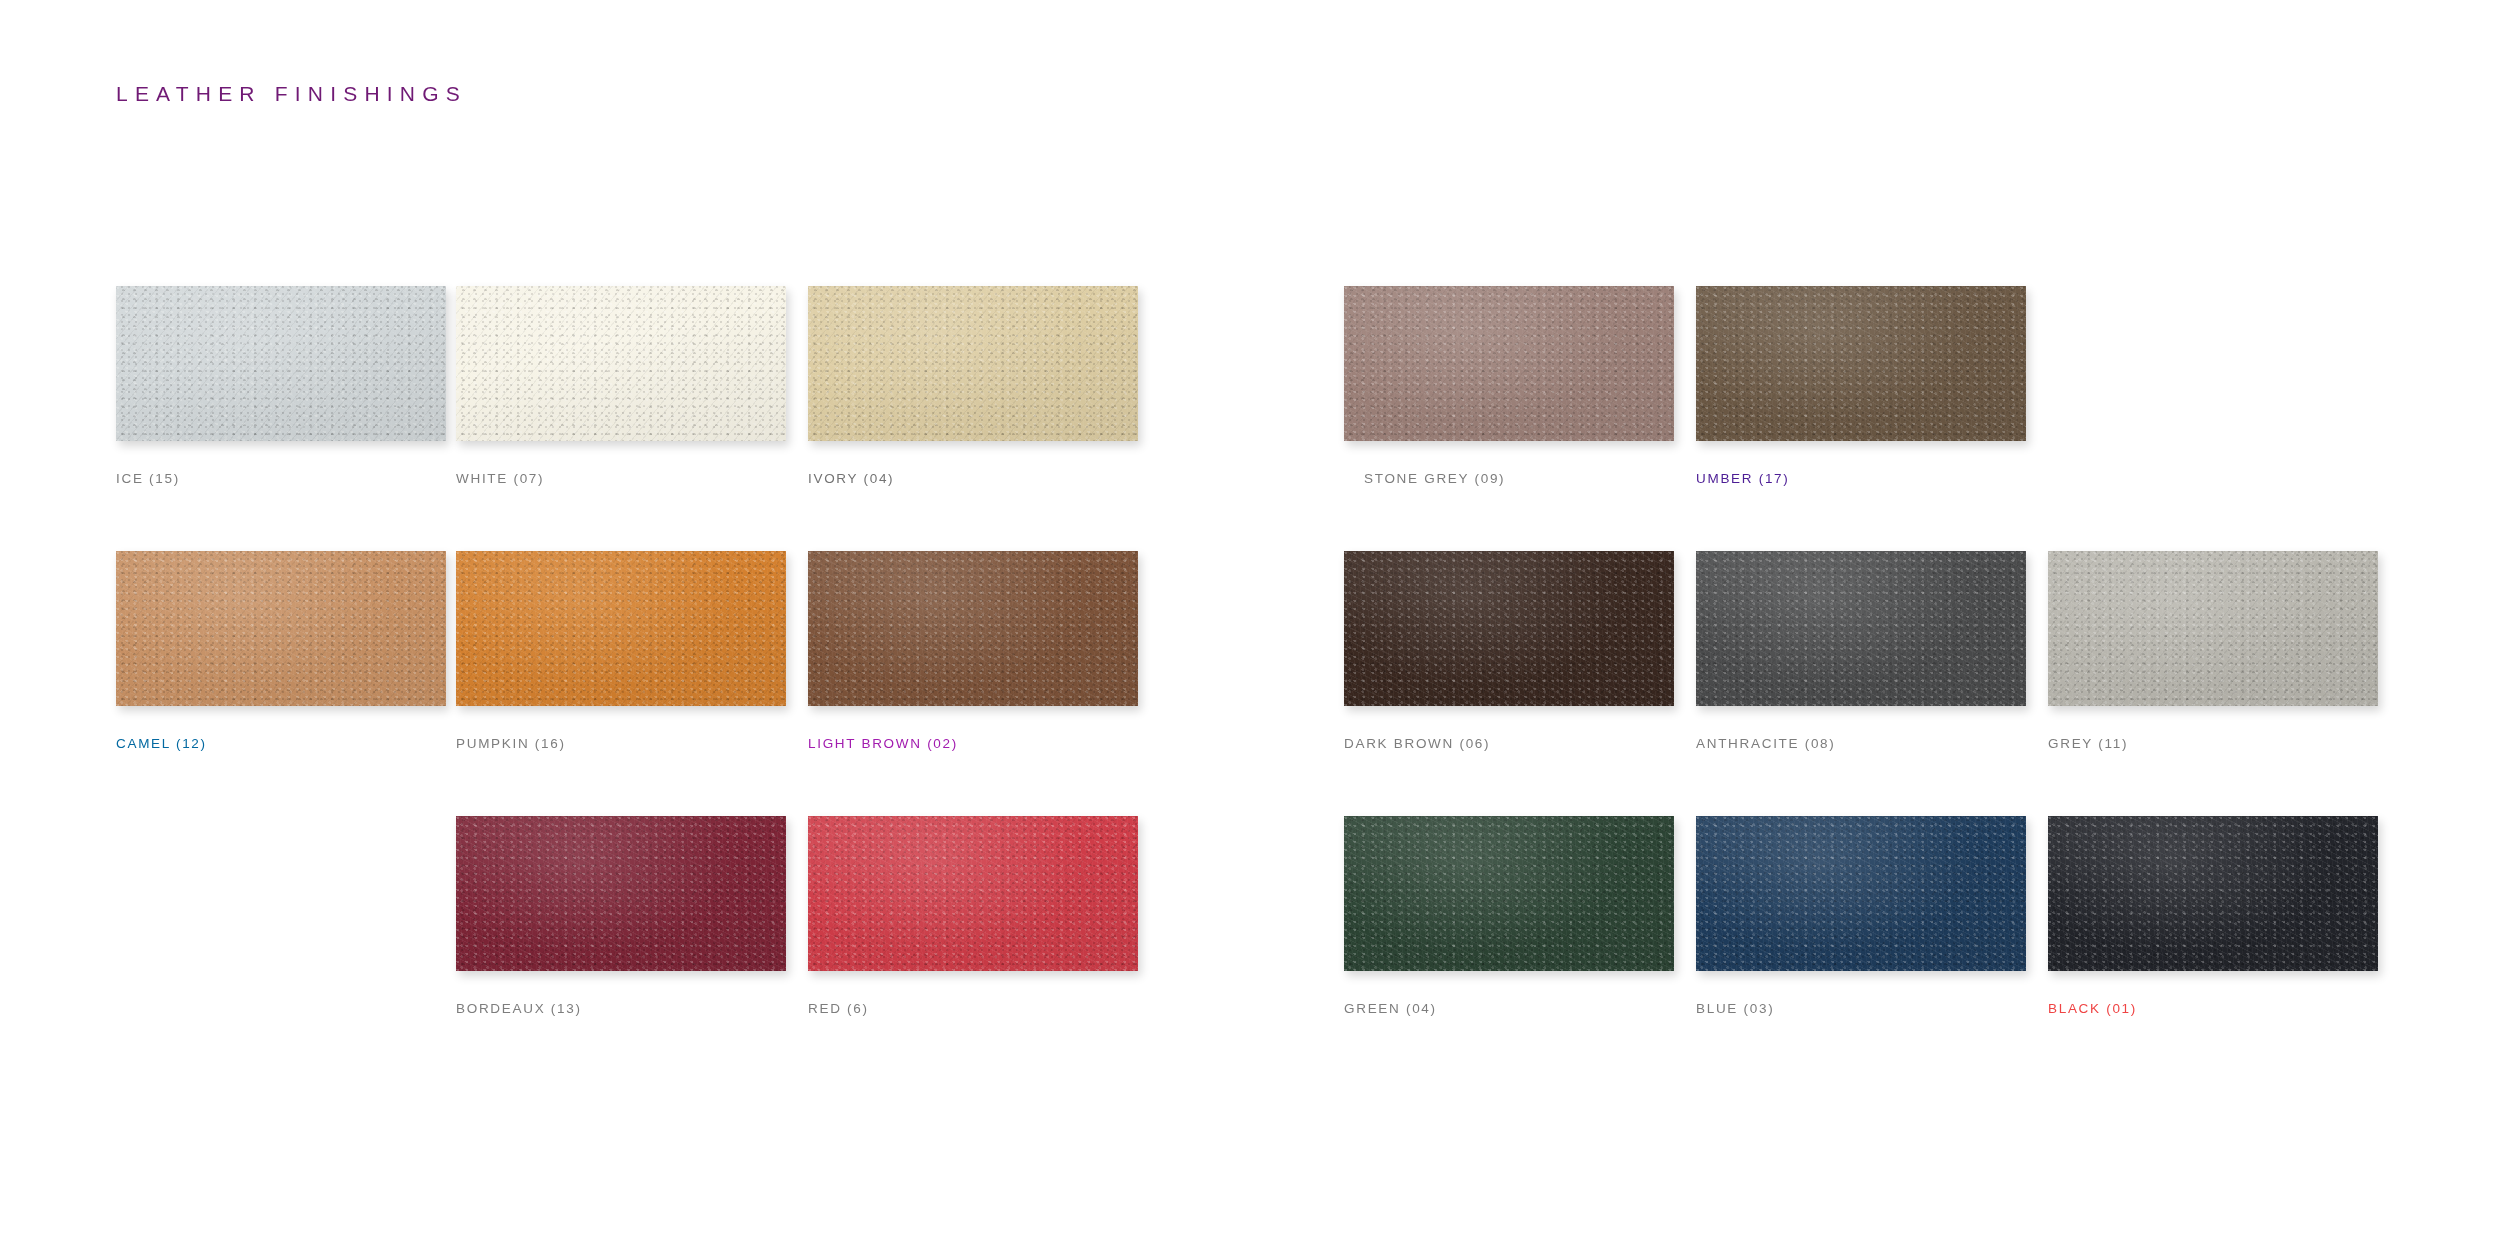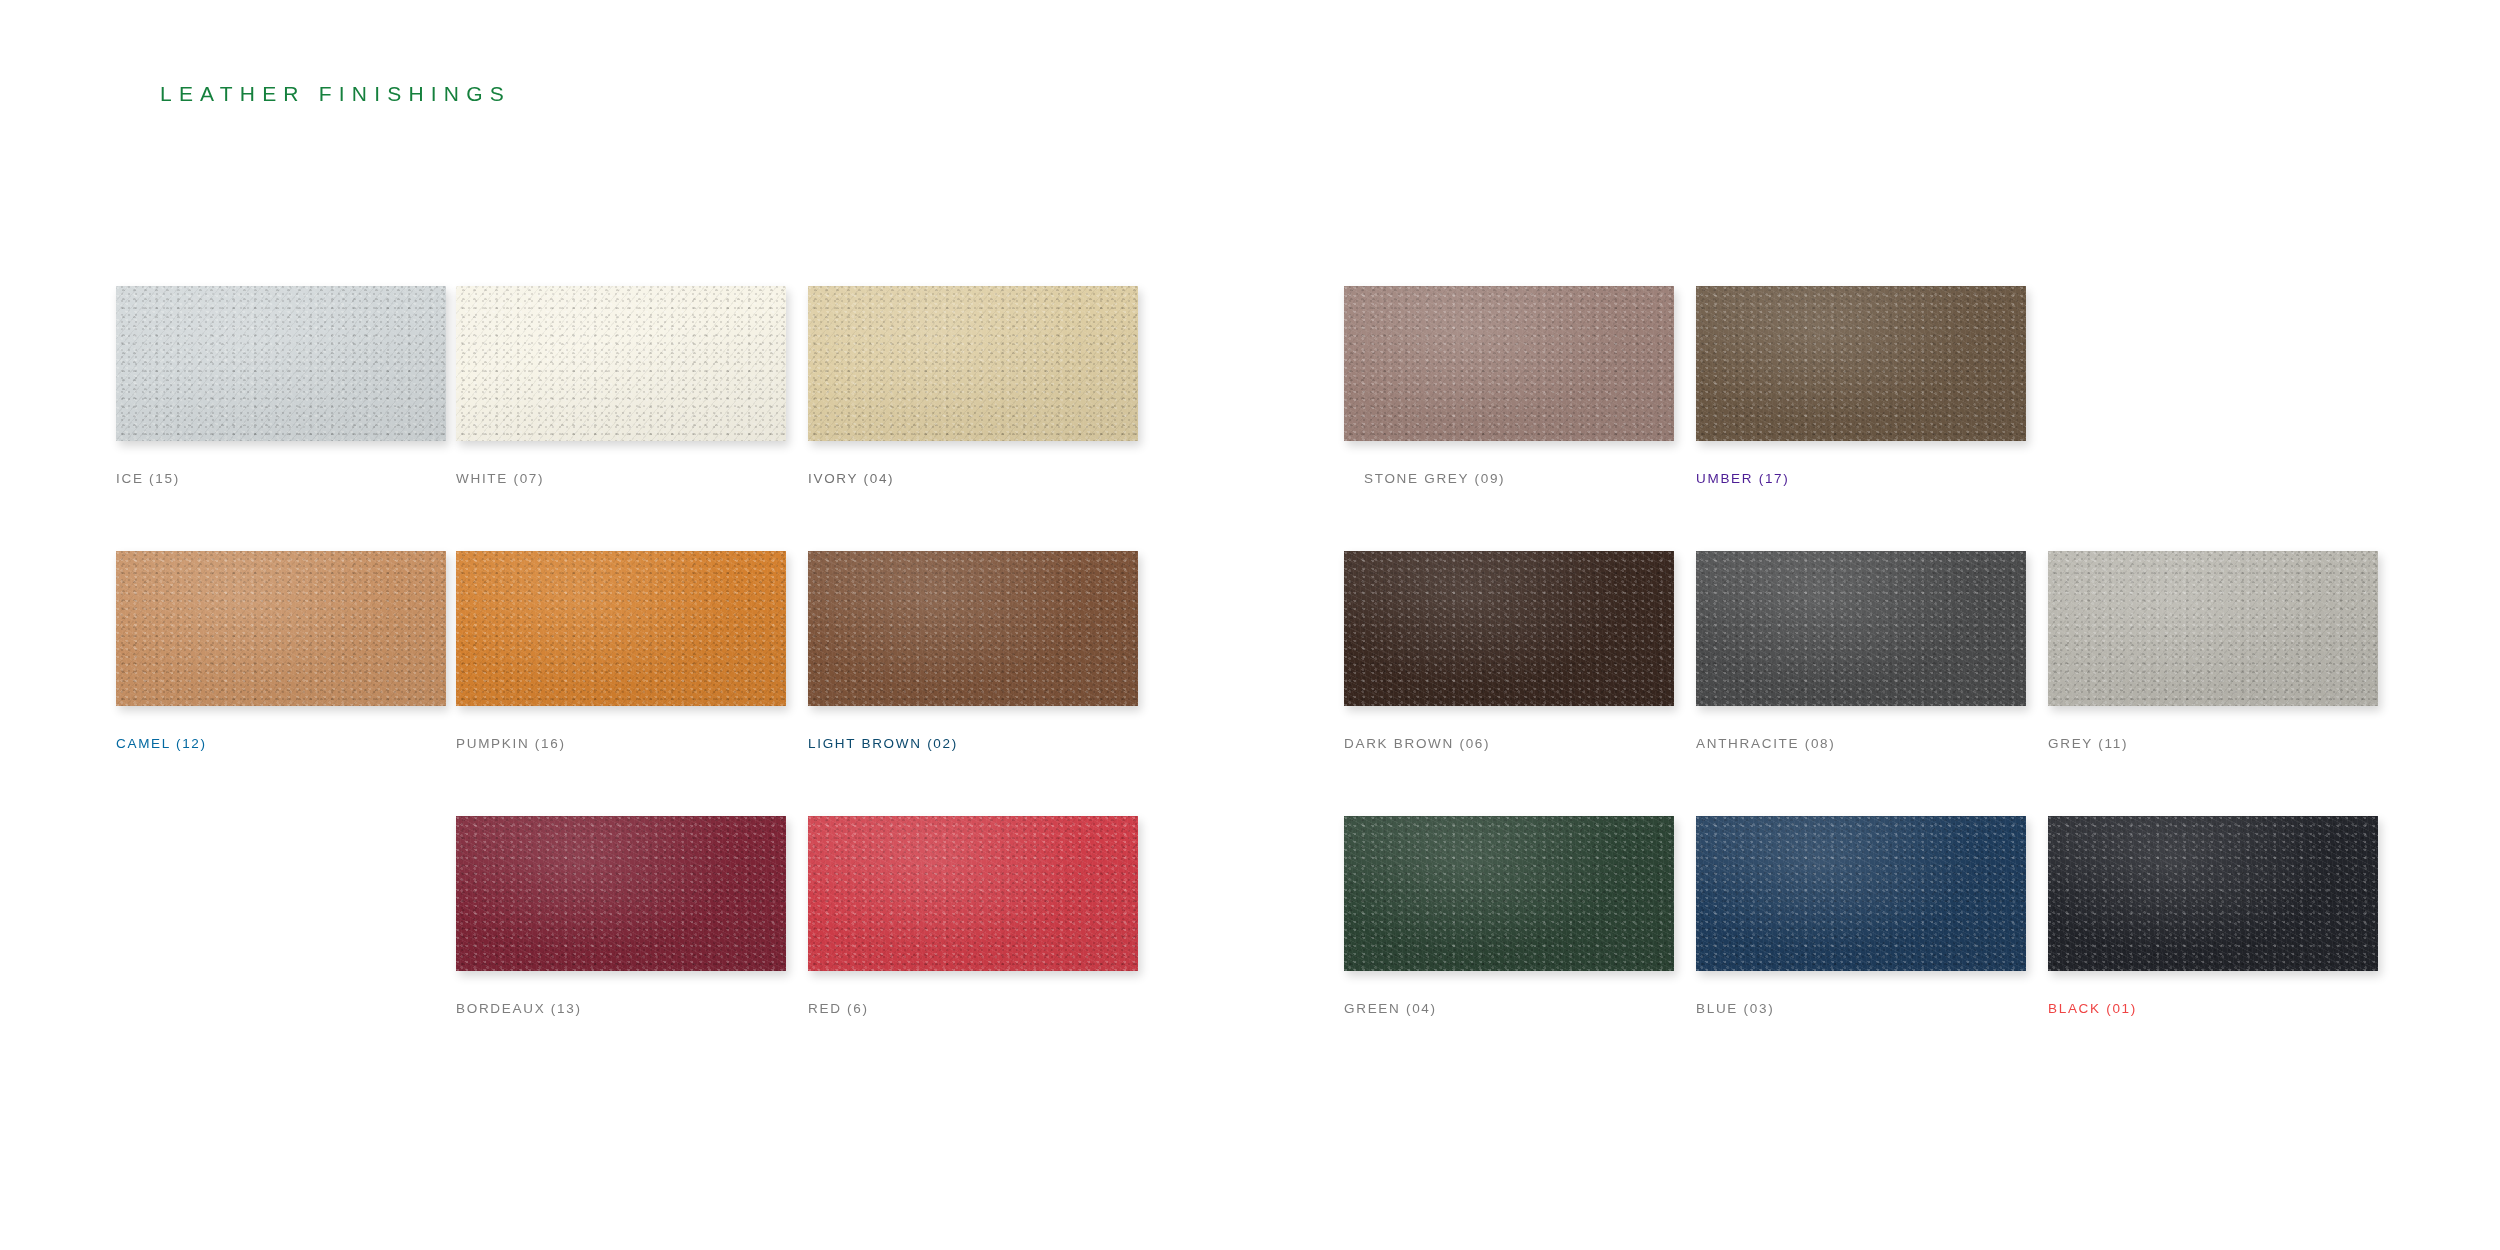--- a/index.html
+++ b/index.html
@@ -115,21 +115,21 @@
     margin-top: 30px;
     font-size: 13.5px;
     letter-spacing: 1.7px;
     color: #7d7d7d;
     white-space: nowrap;
   }
 </style>
 </head>
 <body style="background-color: rgb(255, 255, 255);">
 
-<div class="page-title" style="color: #15803d; margin-left: 44px;">LEATHER FINISHINGS</div>
+<div class="page-title" style="color: #701a75;">LEATHER FINISHINGS</div>
 
 <div class="side-label-wrap">
   
 </div>
 
 <div class="board">
 
   <div class="group left">
 
     <div class="row">
@@ -175,21 +175,21 @@
           <div class="sheen"></div>
         </div>
         <div class="swatch-label" style="color: rgb(125, 125, 125);">PUMPKIN (16)</div>
       </div>
       <div class="cell c2">
         <div class="swatch" style="background-color: rgb(125, 83, 57);">
           <div class="grain"></div>
           <div class="grain2"></div>
           <div class="sheen"></div>
         </div>
-        <div class="swatch-label" style="color: #0c4a6e;">LIGHT BROWN (02)</div>
+        <div class="swatch-label" style="color: #a21caf;">LIGHT BROWN (02)</div>
       </div>
     </div>
 
     <div class="row">
       <div class="cell c1">
         <div class="swatch" style="background-color: rgb(125, 36, 54);">
           <div class="grain"></div>
           <div class="grain2"></div>
           <div class="sheen"></div>
         </div>

